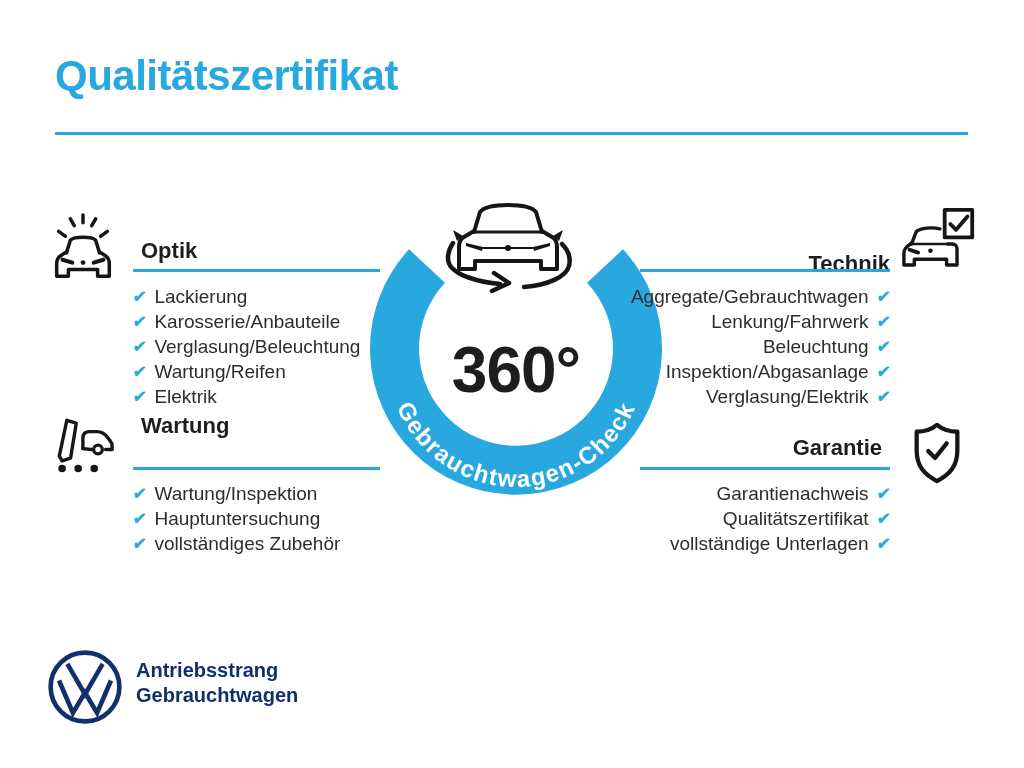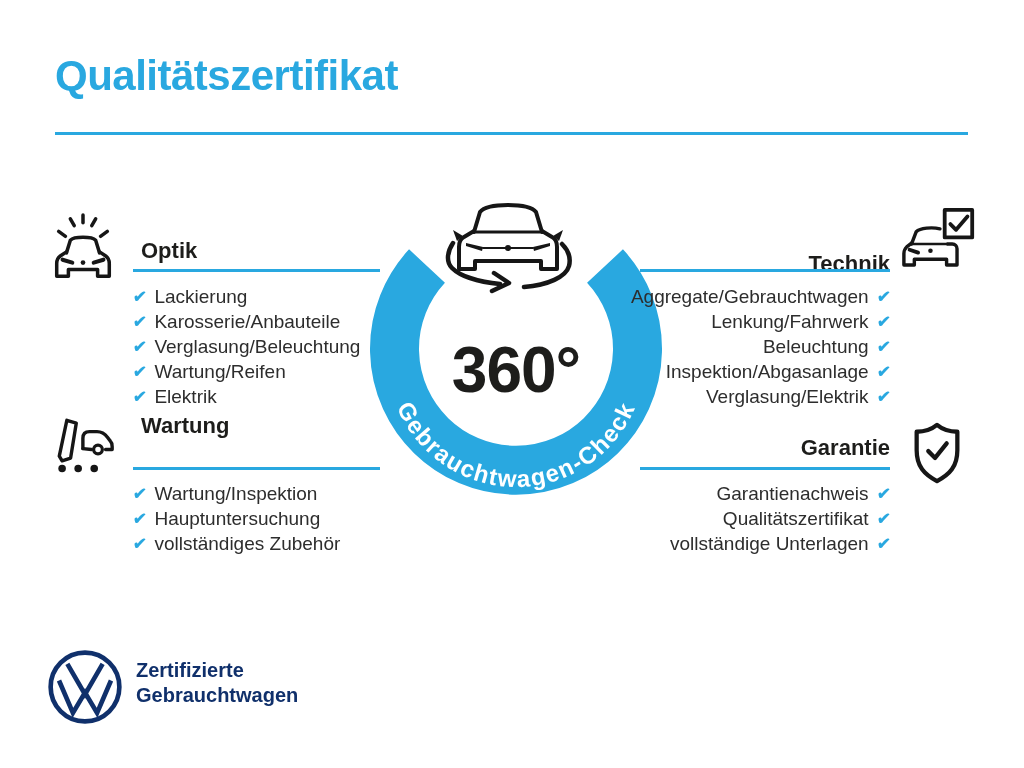--- a/index.html
+++ b/index.html
@@ -12,21 +12,21 @@
   .page-title{
     left:55px;top:52px;font-size:42px;font-weight:bold;color:#29a8e0;
     letter-spacing:-0.5px;
   }
   .title-divider{left:55px;top:132px;width:913px;height:3px;background:#29a8e0;}
   
   .sec-heading{font-size:22px;font-weight:bold;color:#1d1d1b;line-height:26px;margin-left:8px;}
   .h-optik{left:133px;top:238px;}
   .h-wartung{left:133px;top:413px;}
   .h-technik{right:134px;top:251px;text-align:right;}
-  .h-garantie{right:134px;top:435px;text-align:left;}
+  .h-garantie{right:142px;top:435px;text-align:left;}
   .sec-rule{height:3px;background:#29a8e0;}
   .r-optik{left:133px;top:269px;width:247px;}
   .r-wartung{left:133px;top:467px;width:247px;}
   .r-technik{right:134px;top:269px;width:250px;}
   .r-garantie{right:134px;top:467px;width:250px;}
   
   .items{display:flex;flex-direction:column;}
   .items-left{left:133px;align-items:flex-start;}
   .items-right{right:134px;align-items:flex-end;}
   .i-top{top:289px;}
@@ -201,15 +201,15 @@
 </div>
 
 <svg class="abs" style="left:46px;top:648px;" width="78" height="78" viewBox="0 0 84 84">
   <g fill="none" stroke="#10306b" stroke-width="5" stroke-linecap="butt" stroke-linejoin="miter">
     <circle cx="42" cy="42" r="37"></circle>
     <path d="M 23 17 L 42 50 L 61 17"></path>
     <path d="M 14 35 L 29 70 L 42 48 L 55 70 L 70 35"></path>
   </g>
 </svg>
 <div class="abs footer-text">
-  <div>Zertifizierte</div>
+  <div>Antriebsstrang</div>
   <div>Gebrauchtwagen</div>
 </div>
 
 </body></html>

